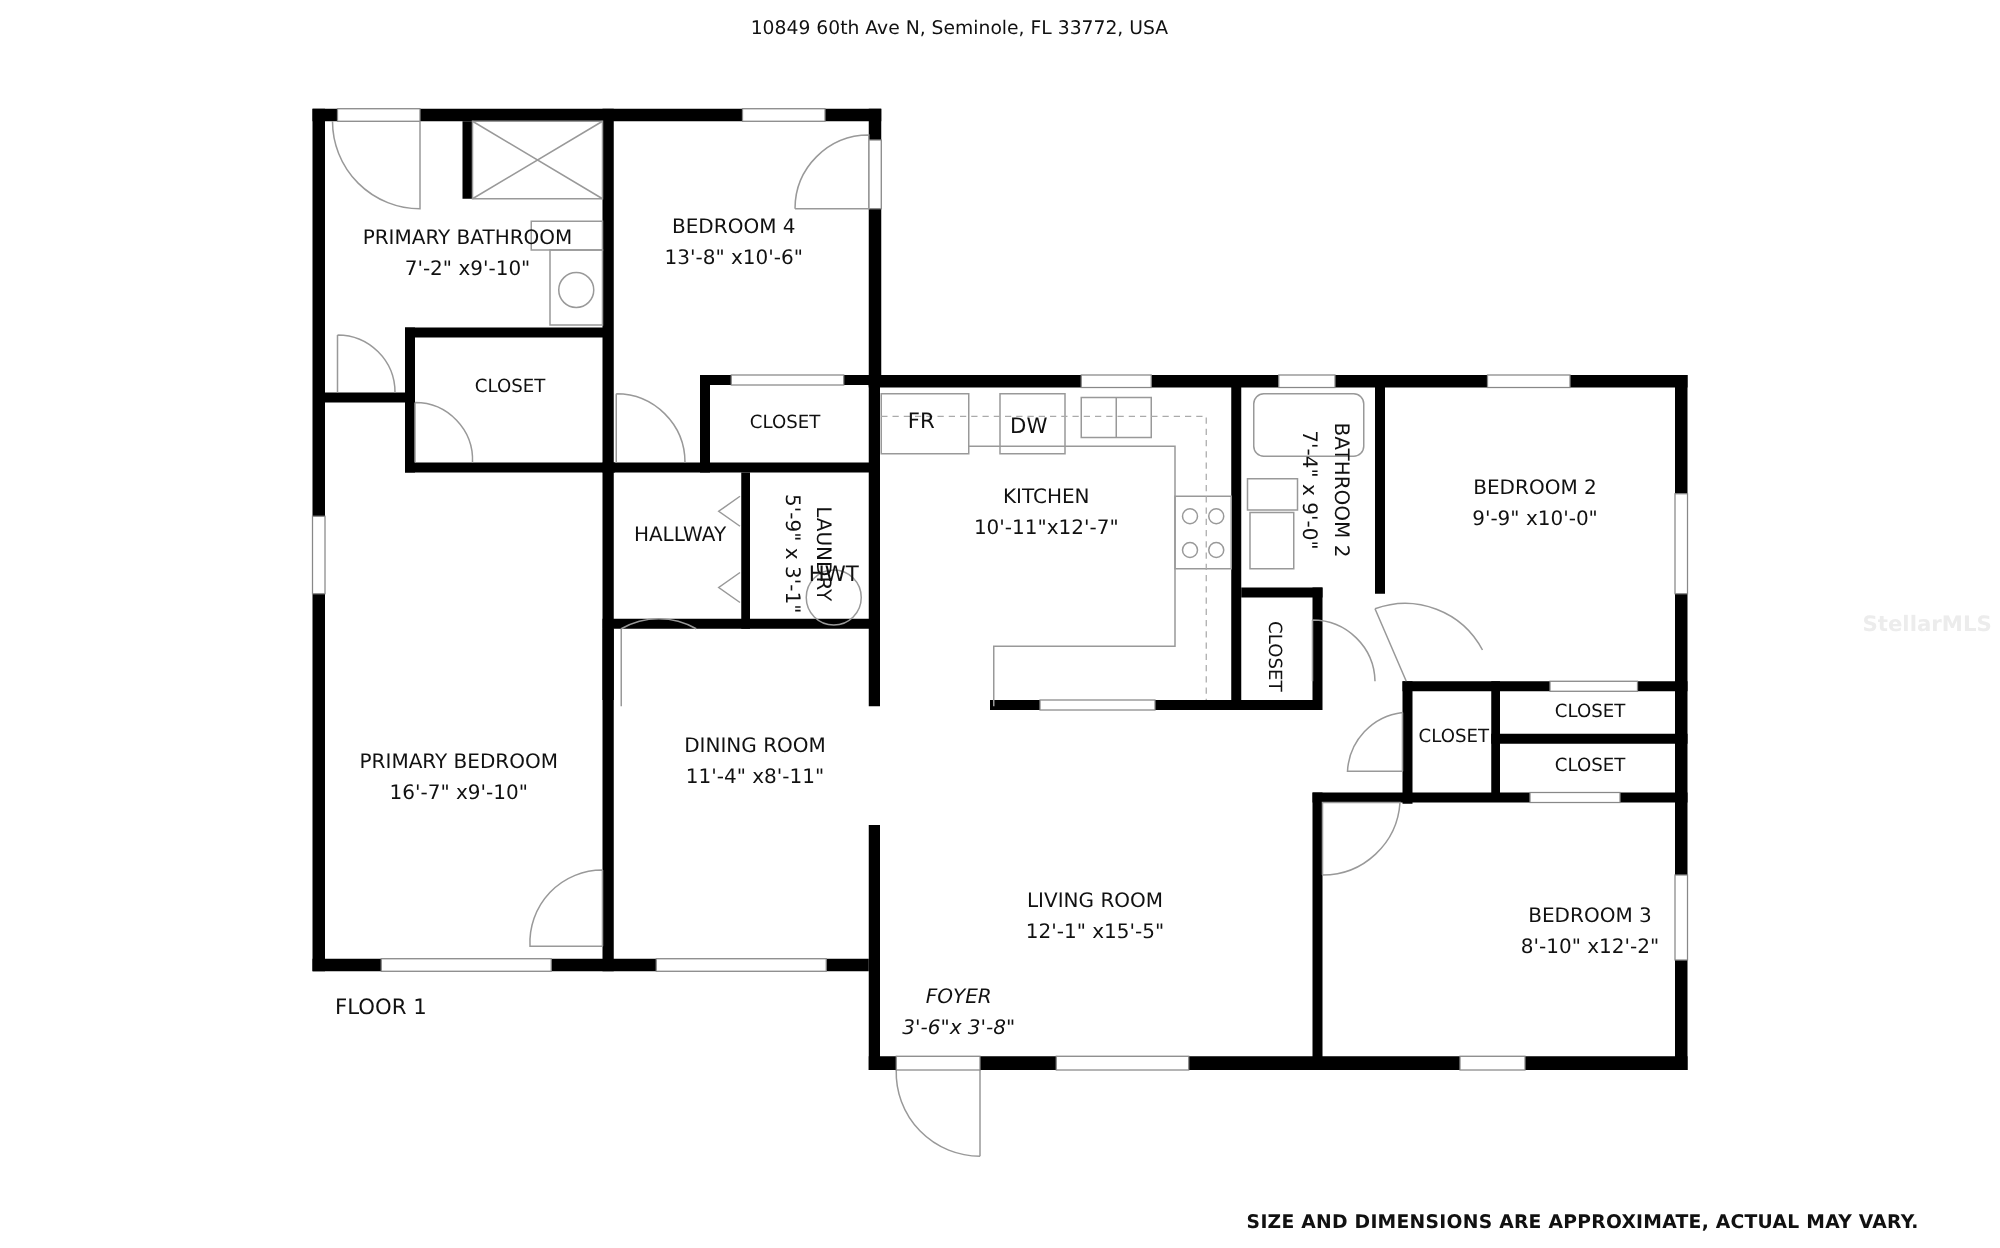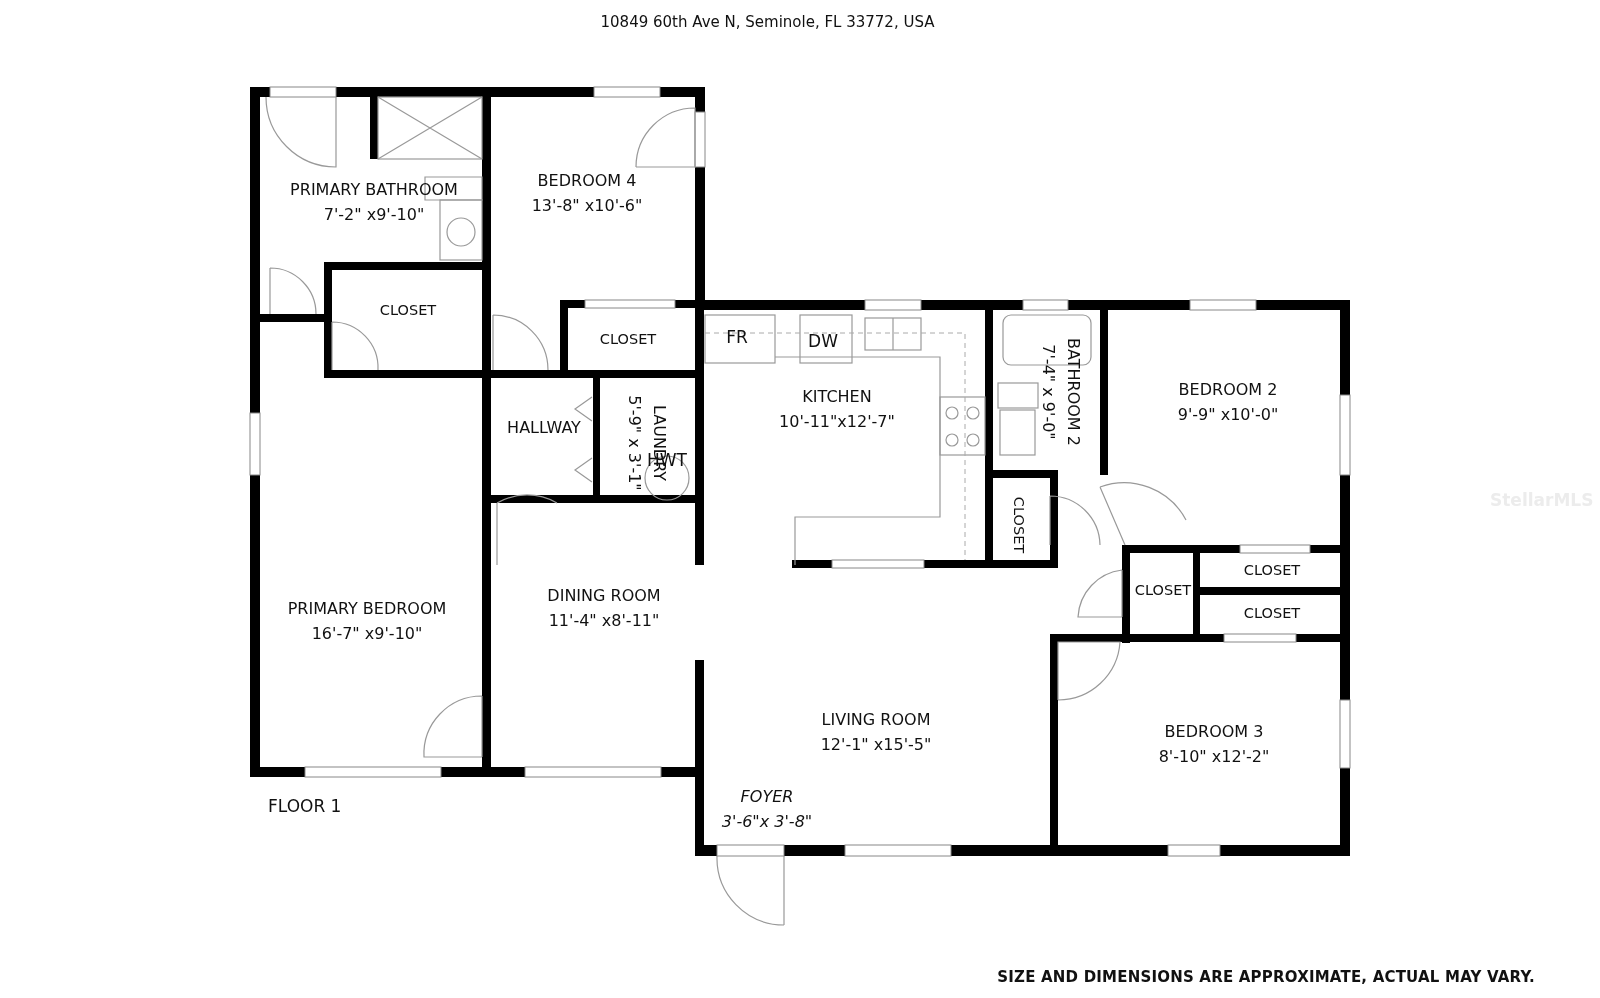--- a/index.html
+++ b/index.html
@@ -196,20 +196,20 @@
   <span class="dim">11'-4" x8'-11"</span>
 </div>
 <div class="lbl" style="left:876px;top:733px;">
   <span class="name">LIVING ROOM</span>
   <span class="dim">12'-1" x15'-5"</span>
 </div>
 <div class="lbl" style="left:767px;top:810px;font-style:italic;">
   <span class="name">FOYER</span>
   <span class="dim">3'-6"x 3'-8"</span>
 </div>
-<div class="lbl" style="left:1214px;top:745px;">
+<div class="lbl" style="left:1272px;top:745px;">
   <span class="name">BEDROOM 3</span>
   <span class="dim">8'-10" x12'-2"</span>
 </div>
 
 <div class="floor">FLOOR 1</div>
 <div class="watermark">StellarMLS</div>
 <div class="disclaimer">SIZE AND DIMENSIONS ARE APPROXIMATE, ACTUAL MAY VARY.</div>
 
 </body></html>

